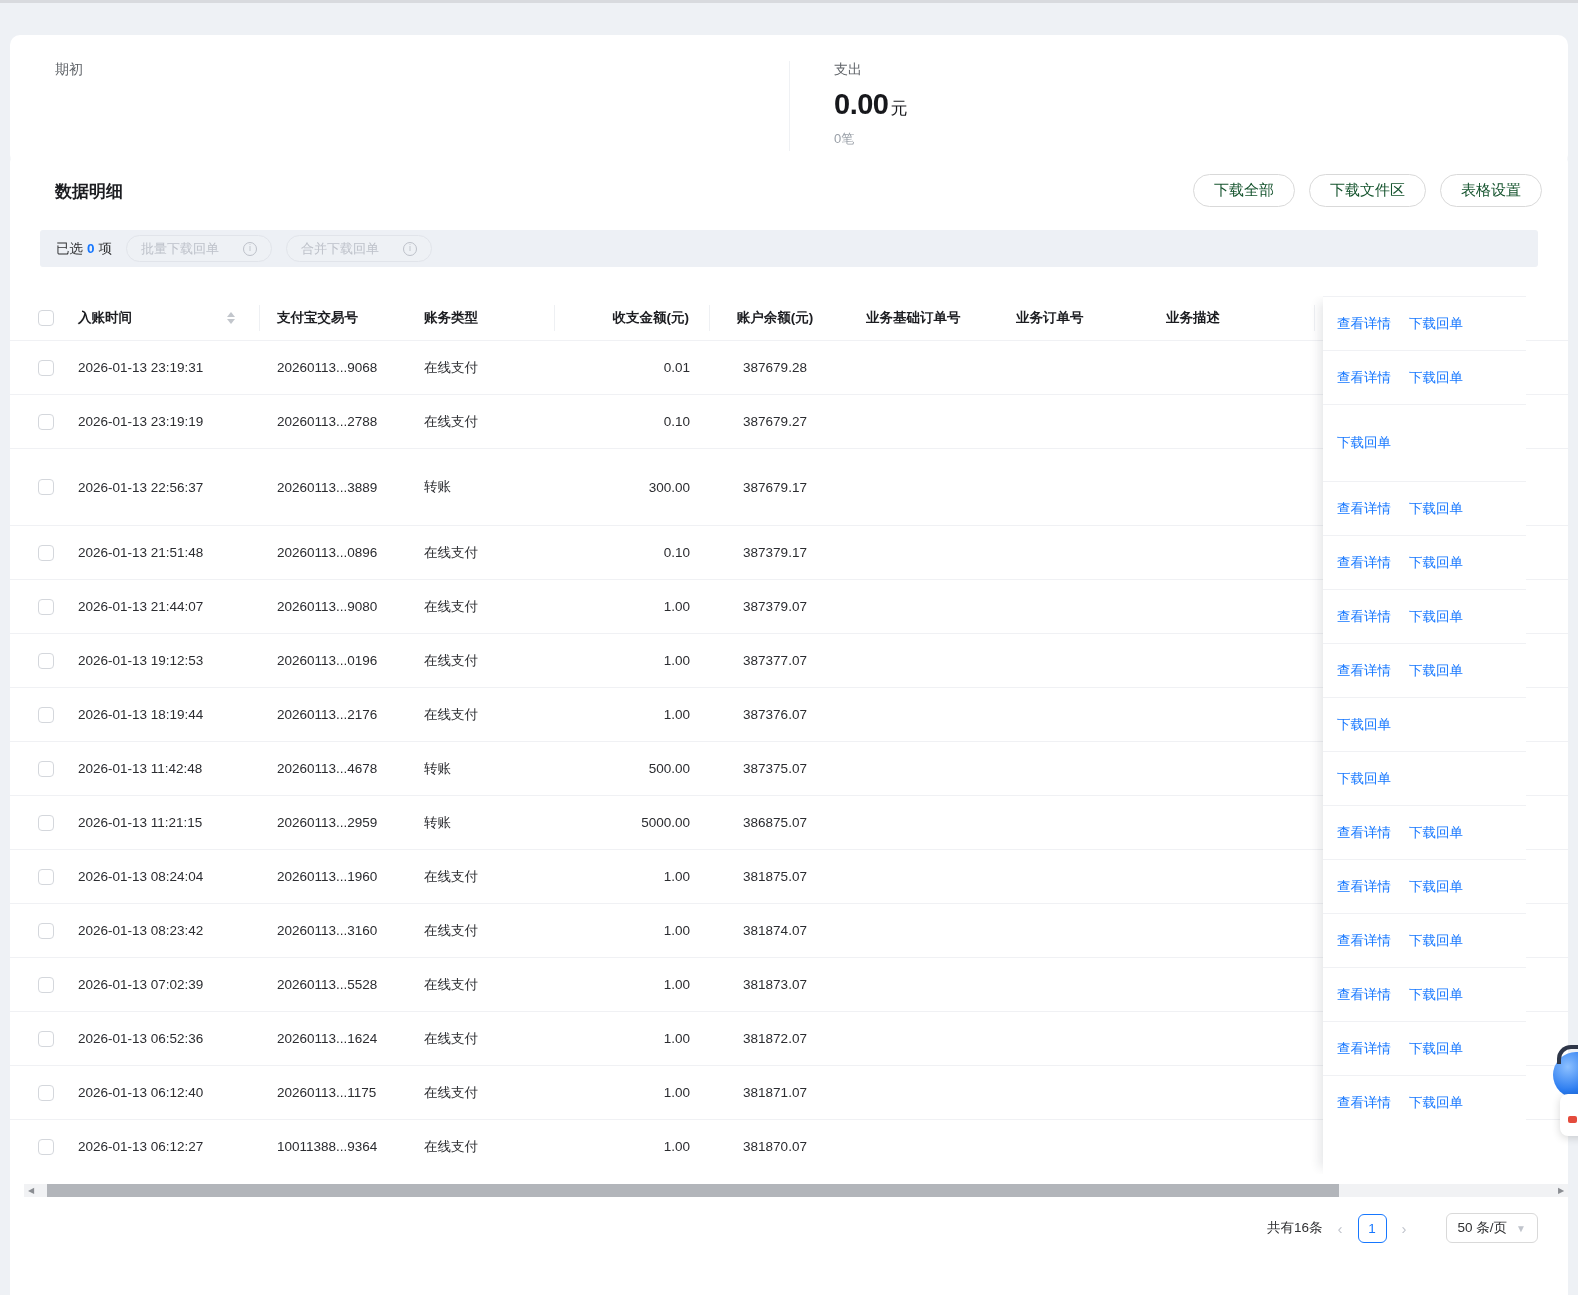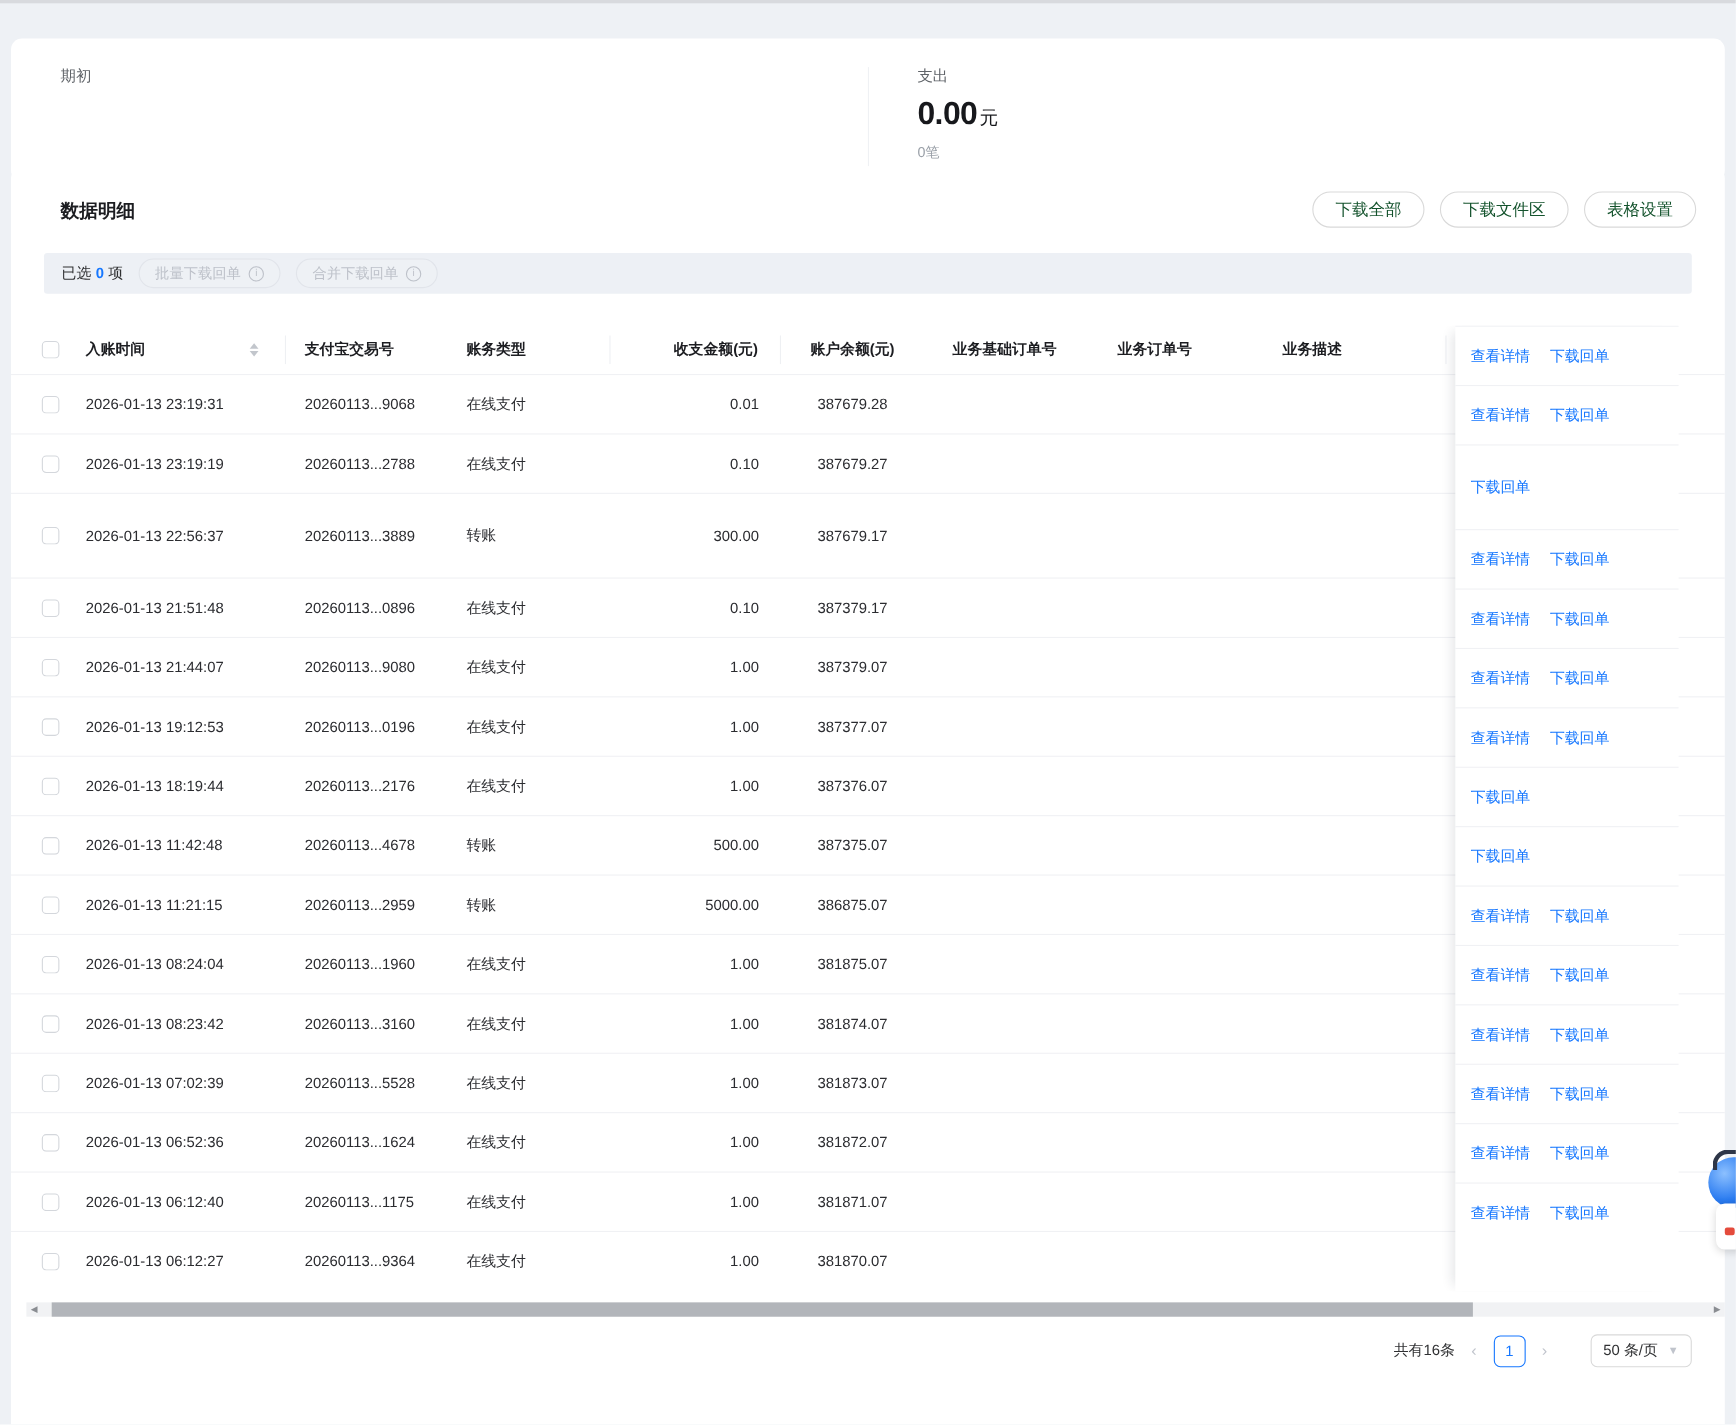--- a/index.html
+++ b/index.html
@@ -42,21 +42,21 @@
   }
 
   .selection-bar {
     position:absolute; left:30px; top:78px; width:1498px; height:37px;
     background:#edf0f5; border-radius:3px; display:flex; align-items:center; padding-left:16px;
   }
   .sel-text { font-size:13.5px; color:#303133; }
   .sel-count { color:#1677ff; font-weight:700; margin:0 4px; }
   .sel-btn {
     height:27px; padding:0 14px; margin-left:14px; border:1px solid #e1e4ea; border-radius:14px;
-    background:#eef1f5; color:#bdc1c9; font-size:13px; display:flex; align-items:center; gap:7px;
+    background:#eef1f5; color:#bdc1c9; font-size:13px; display:flex; align-items:center; gap:24px;
     cursor:not-allowed; font-family:inherit;
   }
   .info-icon {
     width:14px; height:14px; border:1.2px solid #bdc1c9; border-radius:50%;
     font-size:9px; line-height:11px; text-align:center; color:#bdc1c9; font-style:normal; flex:0 0 auto;
   }
 
   
   .table-viewport { position:absolute; left:0; top:144px; width:1558px; height:878px; overflow:hidden; }
   .table-inner { width:1600px; position:relative; }
@@ -358,21 +358,21 @@
             <div class="cell c4">1.00</div>
             <div class="cell c5">381871.07</div>
             <div class="cell c6"></div>
             <div class="cell c7"></div>
             <div class="cell c8"></div>
             <div class="cell c9"></div>
           </div>
           <div class="trow">
             <div class="cell c0"><div class="cbx" style="display: inline-block;"></div></div>
             <div class="cell c1">2026-01-13 06:12:27</div>
-            <div class="cell c2">20260113...9364</div>
+            <div class="cell c2">10011388...9364</div>
             <div class="cell c3">在线支付</div>
             <div class="cell c4">1.00</div>
             <div class="cell c5">381870.07</div>
             <div class="cell c6"></div>
             <div class="cell c7"></div>
             <div class="cell c8"></div>
             <div class="cell c9"></div>
           </div>
         </div>
     </div>

